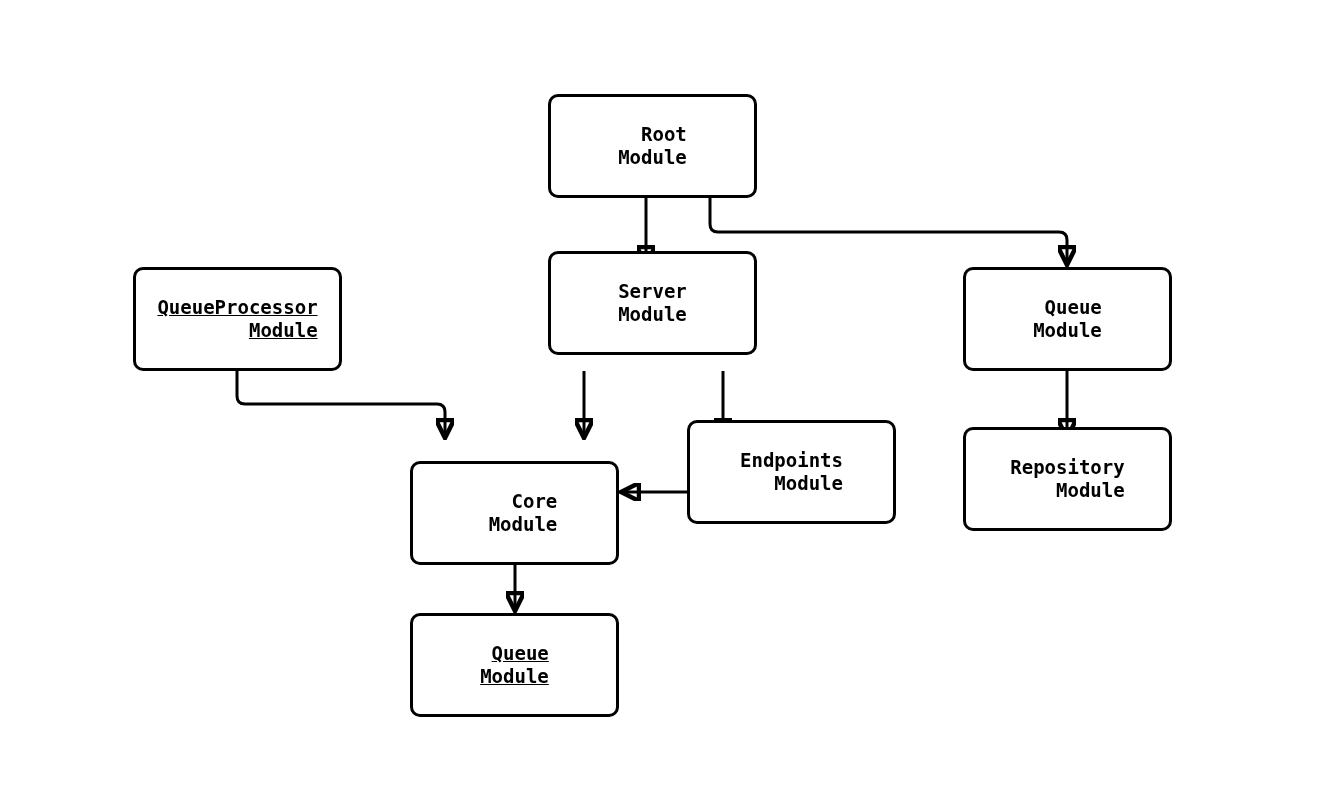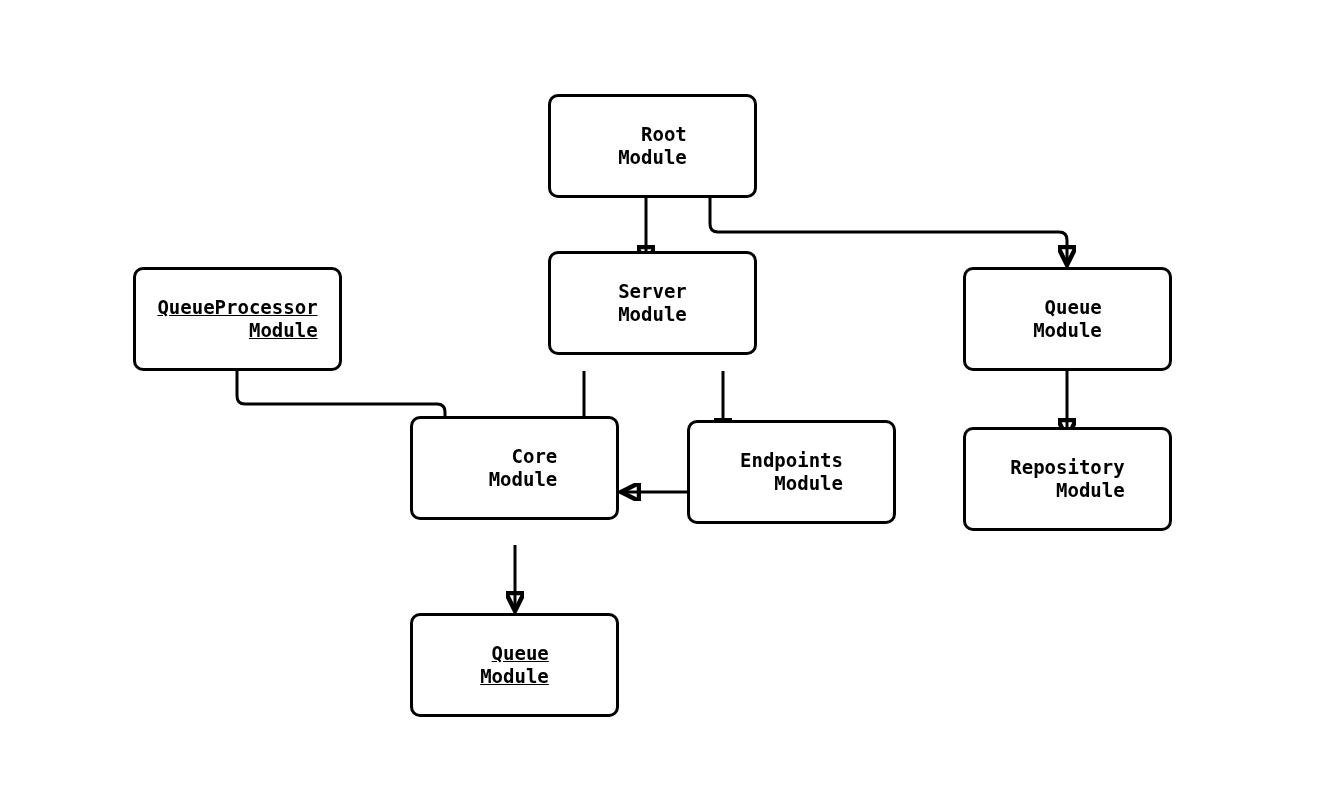--- a/index.html
+++ b/index.html
@@ -44,21 +44,21 @@
     font-size: 19px;
     line-height: 23px;
     color: #000000;
     text-align: right;
     white-space: pre-line;
   }
   .node-root           { left: 548px; top:  94px; }
   .node-server         { left: 548px; top: 251px; }
   .node-global         { left: 963px; top: 267px; }
   .node-queueprocessor { left: 133px; top: 267px; text-decoration: underline; }
-  .node-core           { left: 410px; top: 416px; padding-left: 17px; }
+  .node-core           { left: 410px; top: 461px; padding-left: 17px; }
   .node-endpoints      { left: 687px; top: 420px; }
   .node-repository     { left: 963px; top: 427px; }
   .node-queue          { left: 410px; top: 613px; text-decoration: underline; }
 </style>
 </head>
 <body>
 
 <div class="canvas">
 
   <svg class="edges" viewBox="0 0 1337 809" xmlns="http://www.w3.org/2000/svg">

